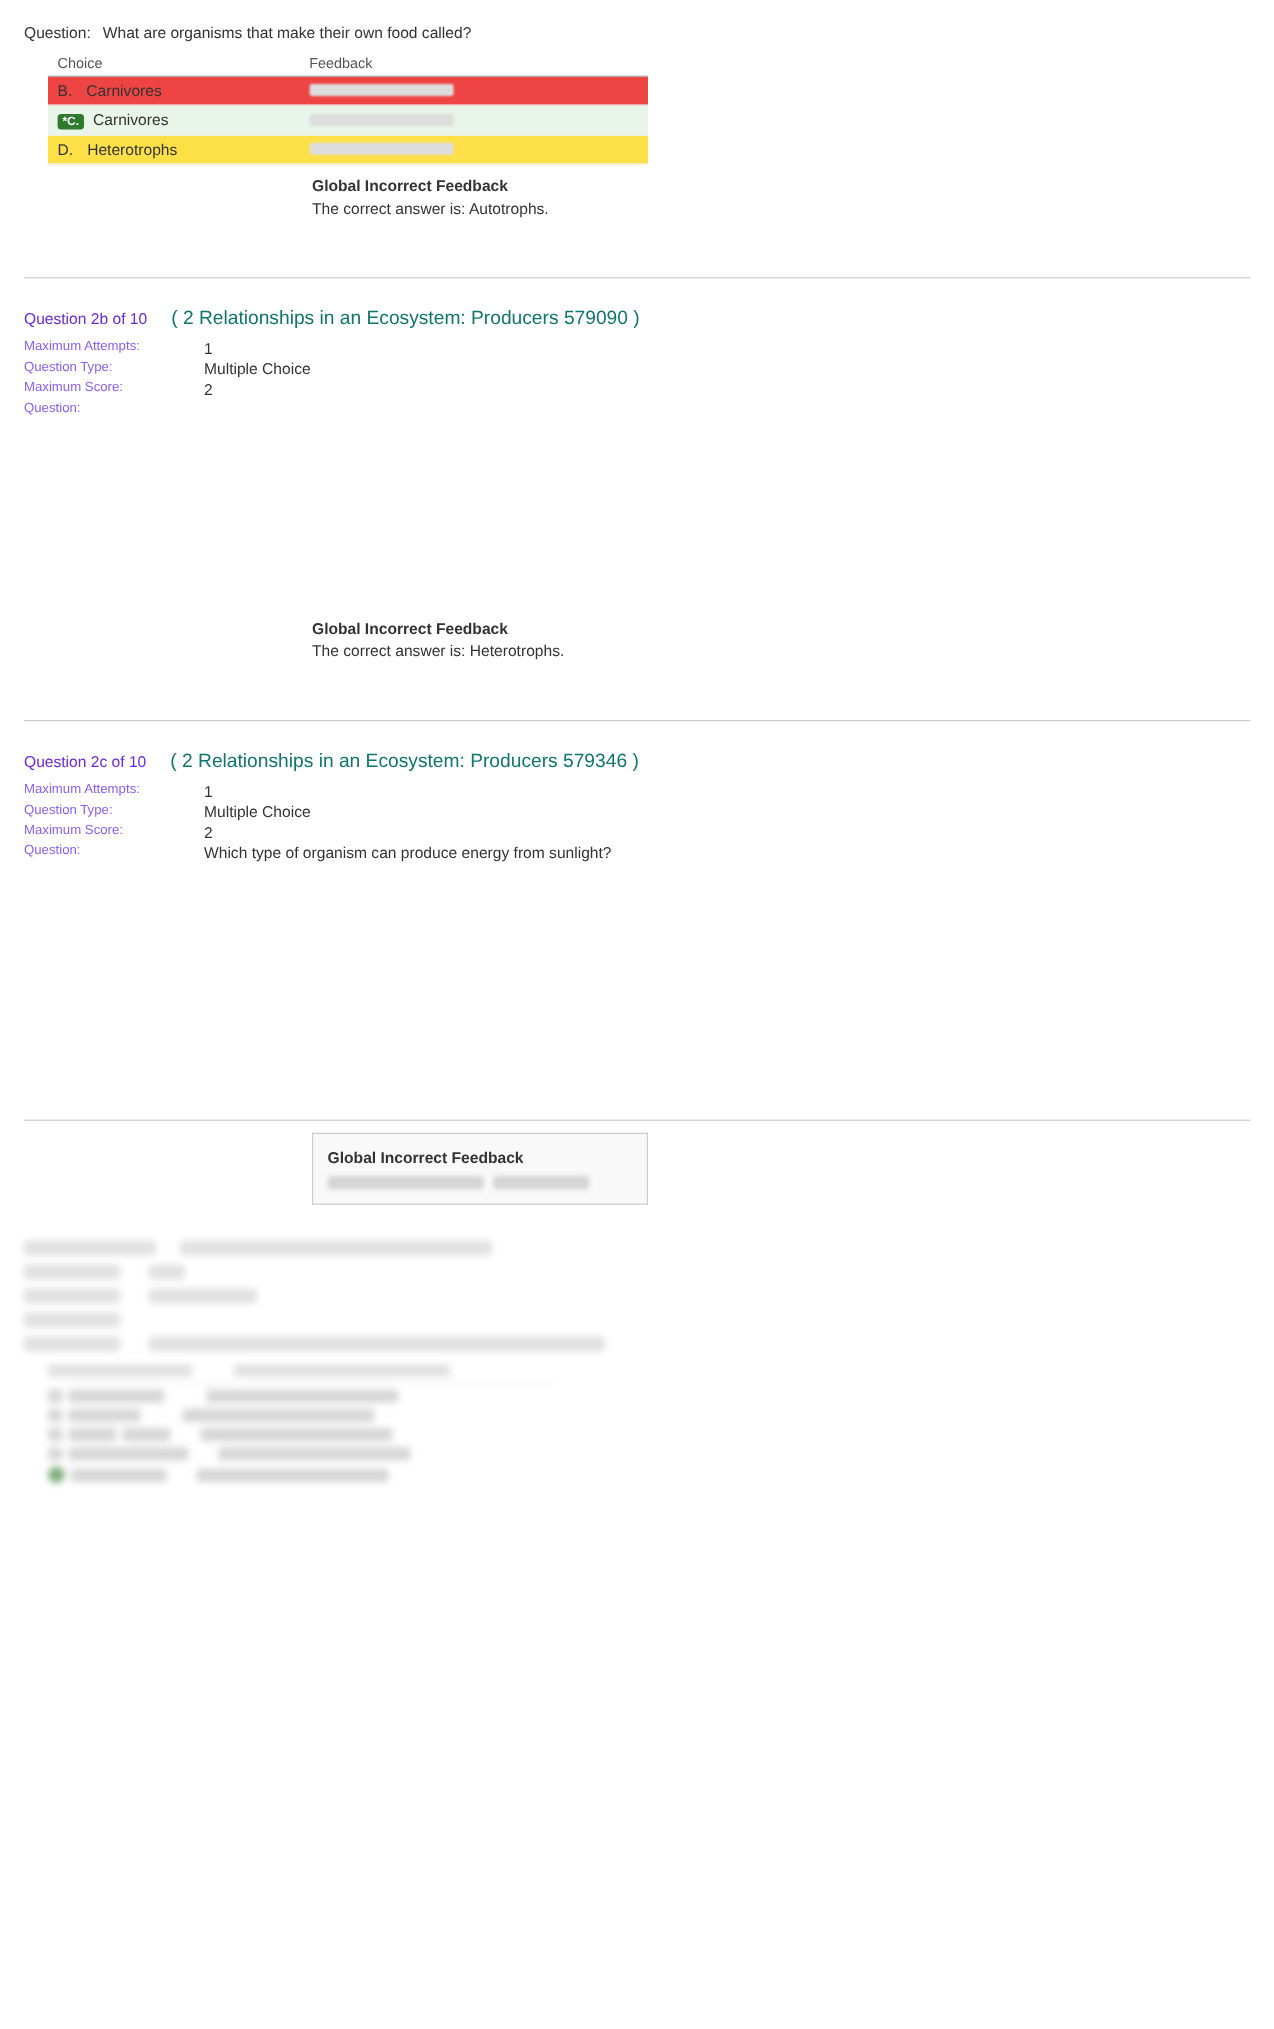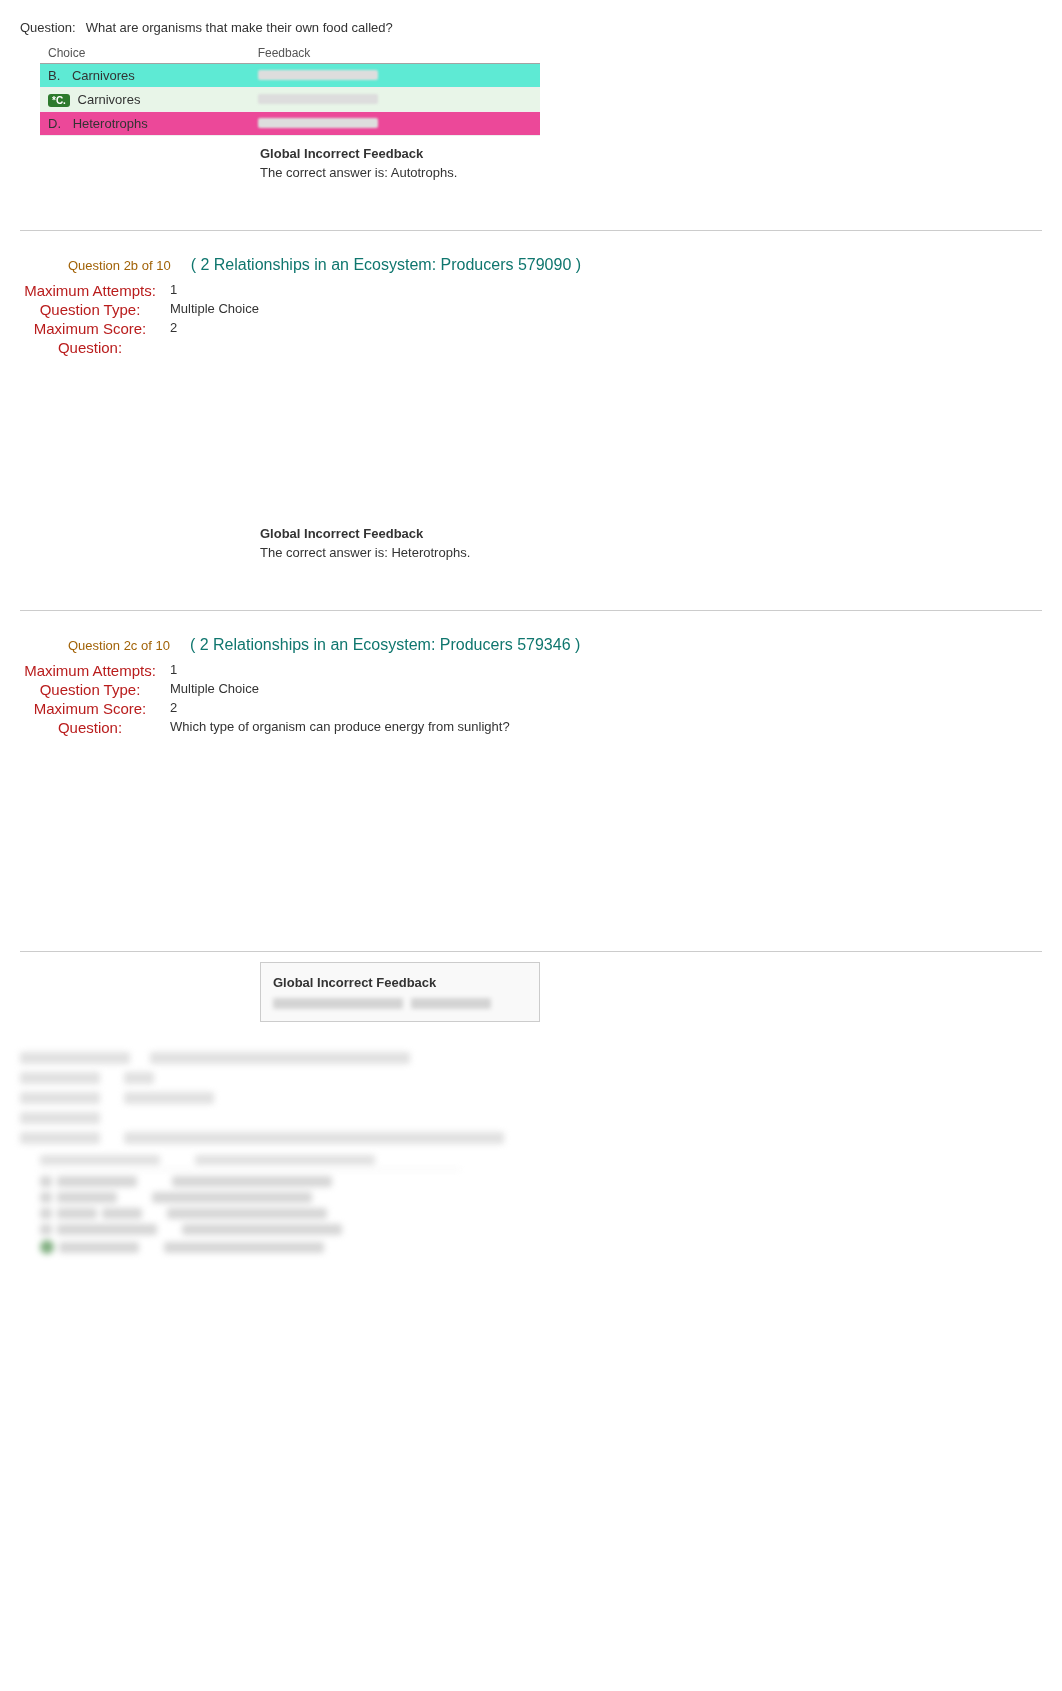--- a/index.html
+++ b/index.html
@@ -21,40 +21,38 @@
     .question-header-row {
       display: flex;
       align-items: baseline;
       margin-bottom: 8px;
       gap: 20px;
     }
 
     .question-title {
       font-size: 13px;
       font-weight: normal;
-      color: #a16207;
-      margin-left: 48px;
+      color: #6d28d9;
     }
 
     .question-subtitle {
       font-size: 16px;
       color: #0f766e;
     }
 
     .meta-table {
       display: grid;
       grid-template-columns: 140px 1fr;
       gap: 2px 10px;
       margin-bottom: 10px;
     }
 
     .meta-label {
-      font-size: 15px;
-      color: #b91c1c;
-      text-align: center;
+      font-size: 11px;
+      color: #8b5cf6;
     }
 
     .meta-value {
       font-size: 13px;
       color: #333;
     }
 
     
     .answer-table {
       border-collapse: collapse;
@@ -122,23 +120,23 @@
 
     
     .blurred-section {
       filter: blur(3px);
       opacity: 0.6;
       pointer-events: none;
       user-select: none;
     }
 
     .answer-row-a td { background: #fff; }
-    .answer-row-b td { background: #5eead4; }
+    .answer-row-b td { background: #ef4444; }
     .answer-row-c td { background: #e8f5e8; }
-    .answer-row-d td { background: #ec4899; }
+    .answer-row-d td { background: #fde047; }
 
     .q2b-table-area {
       margin-left: 20px;
       min-height: 150px;
     }
 
     .q2c-table-area {
       margin-left: 20px;
       min-height: 150px;
     }

